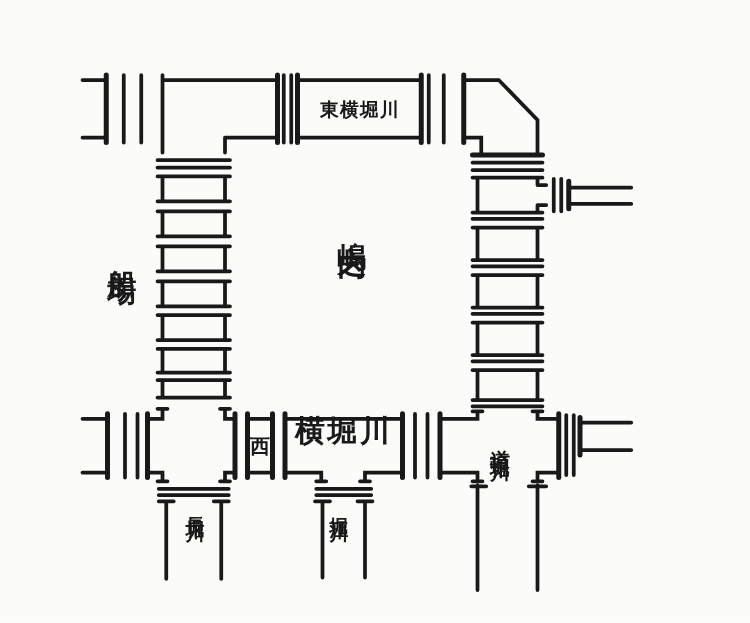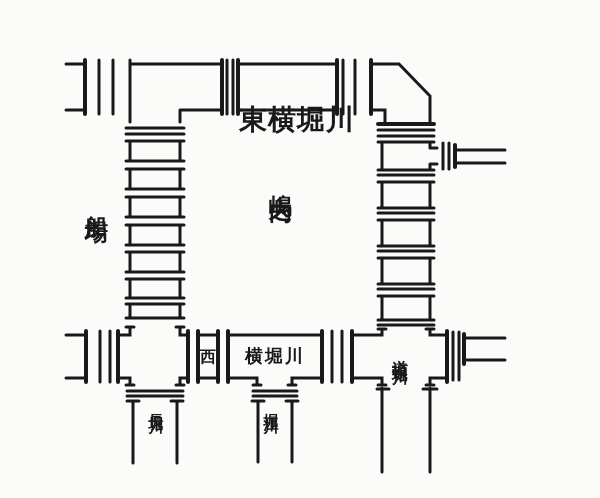--- a/index.html
+++ b/index.html
@@ -16,25 +16,25 @@
     color:#191919;
     font-weight:bold;
     white-space:nowrap;
     line-height:1;
   }
   .hor { text-align:center; }
   .vert {
     writing-mode:vertical-rl;
     text-orientation:upright;
   }
-  .lbl-higashi { left:239px; top:66px;  width:98px; height:36px; font-size:28px; letter-spacing:1px; line-height:44px;margin-top:32px; }
+  .lbl-higashi { left:239px; top:66px;  width:98px; height:36px; font-size:15px; letter-spacing:1px; line-height:44px; }
   .lbl-senba   { left:86px;  top:198px; font-size:23px; letter-spacing:5px; }
   .lbl-shima   { left:270px; top:175px; font-size:23px; letter-spacing:3px; }
   .lbl-nishi   { left:197px; top:336px; width:22px; height:42px; font-size:16px; line-height:42px; }
-  .lbl-yoko    { left:230px; top:337px; width:90px; height:38px; font-size:18px; letter-spacing:2px; line-height:38px; }
+  .lbl-yoko    { left:230px; top:326px; width:90px; height:38px; font-size:24px; letter-spacing:2px; line-height:38px; }
   .lbl-naga    { left:148px; top:401px; font-size:15px; letter-spacing:3px; }
   .lbl-horie   { left:263px; top:401px; font-size:15px; letter-spacing:3px; }
   .lbl-doton   { left:392px; top:347px; font-size:16px; letter-spacing:3px; }
 </style>
 </head>
 <body>
 
 <div class="stage">
 
   <svg width="600" height="498" viewBox="0 0 600 498">

